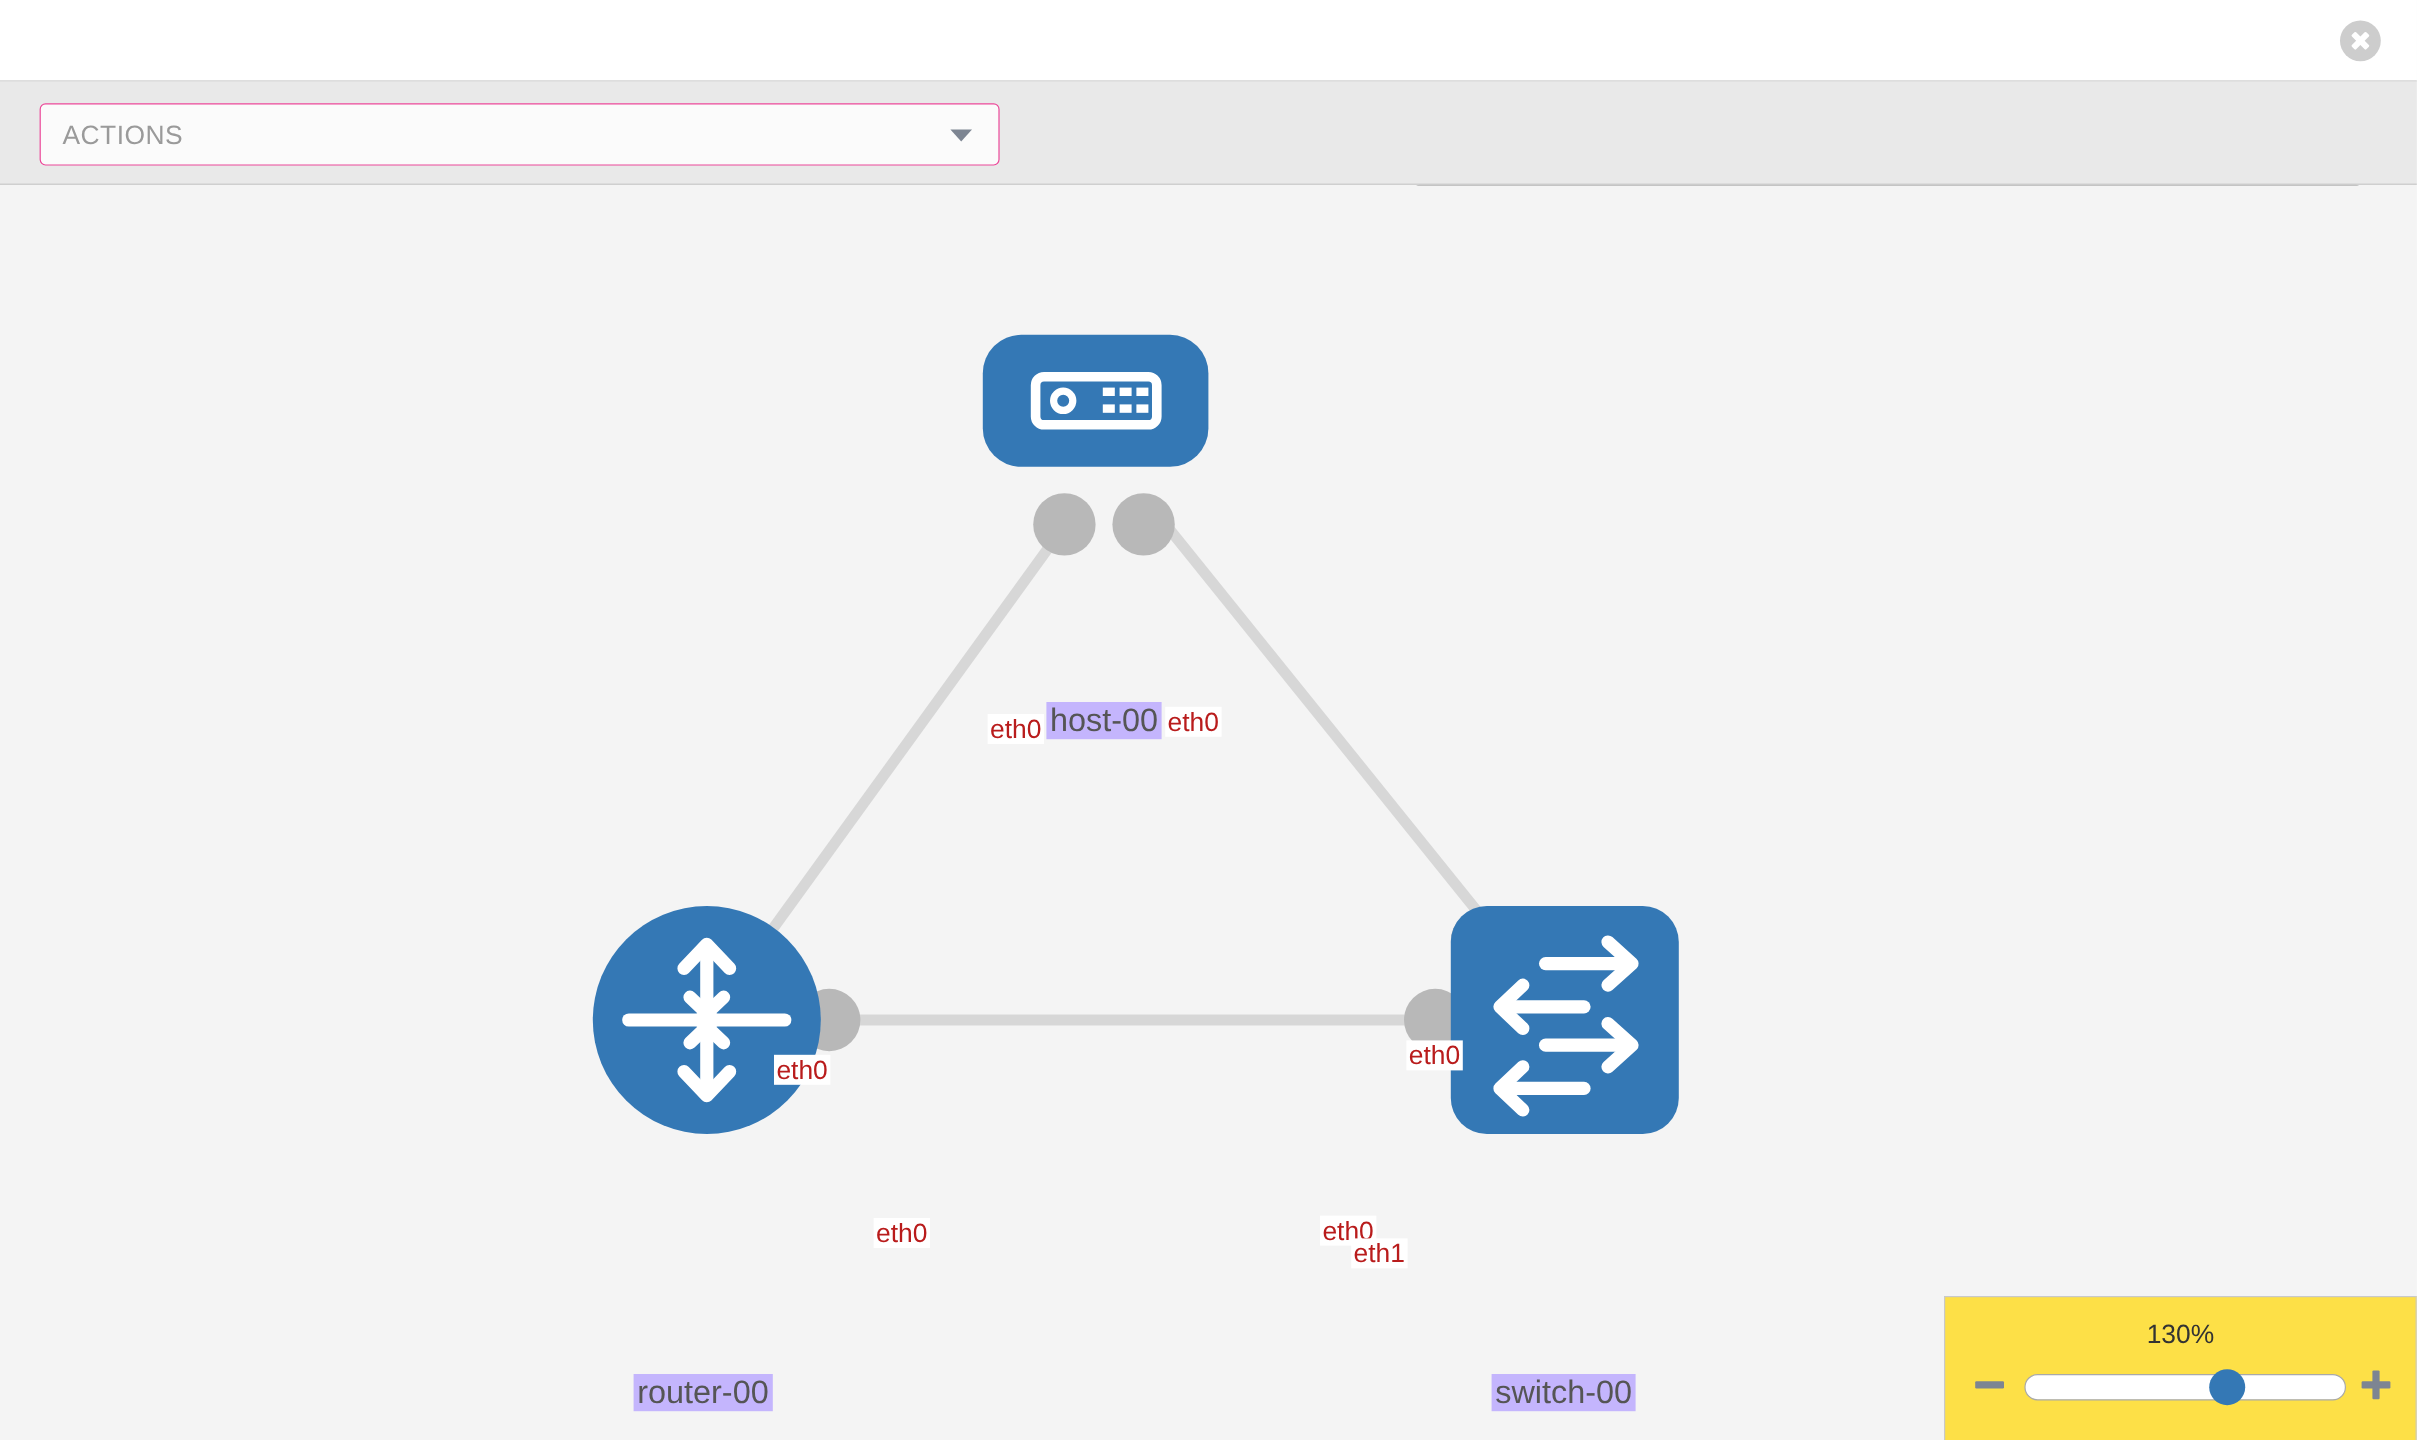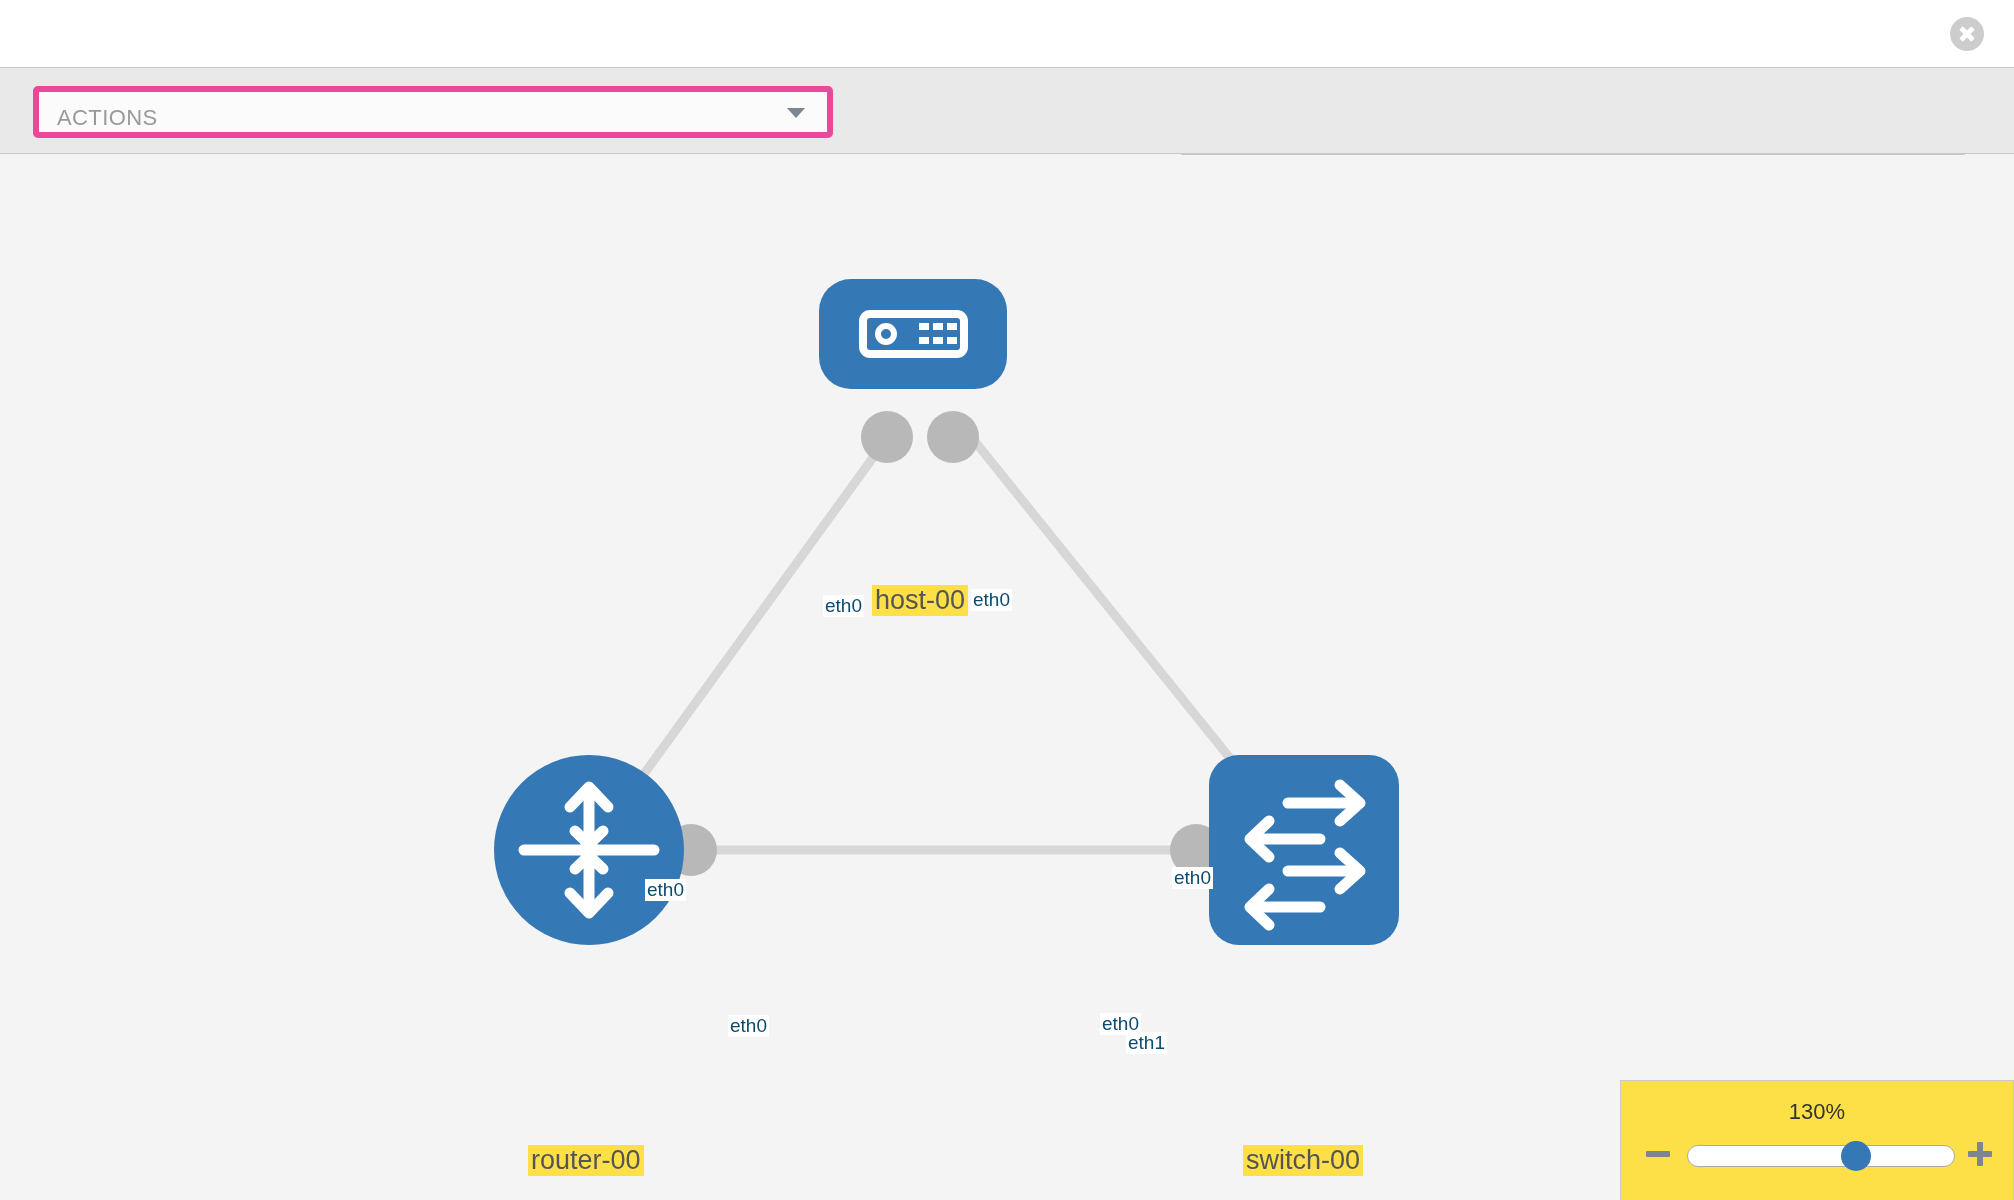--- a/index.html
+++ b/index.html
@@ -76,21 +76,21 @@
     border-bottom: 1px solid #c9c9c9;
     box-sizing: border-box;
   }
   .actions-select {
     position: absolute;
     left: 33px;
     top: 18px;
     width: 800px;
     height: 52px;
     background: #fbfbfb;
-    border: 6px solid #ec4899;
+    border: 1px solid #ec4899;
     border-radius: 5px;
     box-sizing: border-box;
     cursor: pointer;
   }
   .actions-select .label {
     position: absolute;
     left: 18px;
     top: 13px;
     font-size: 22px;
     color: #9a9a9a;
@@ -150,29 +150,29 @@
   }
   .topology-svg {
     position: absolute;
     left: 0; top: 0;
   }
 
   .node-label {
     position: absolute;
     font-size: 27px;
     color: #555555;
-    background: #fde047;
+    background: #c4b5fd;
     padding: 0 3px;
     white-space: nowrap;
     line-height: 1.15;
   }
   .iface-label {
     position: absolute;
-    font-size: 19px;
-    color: #0c4a6e;
+    font-size: 22px;
+    color: #b91c1c;
     background: #ffffff;
     padding: 0 2px;
     white-space: nowrap;
     line-height: 1.15;
   }
 
   
   .zoom-panel {
     position: absolute;
     left: 1620px;

